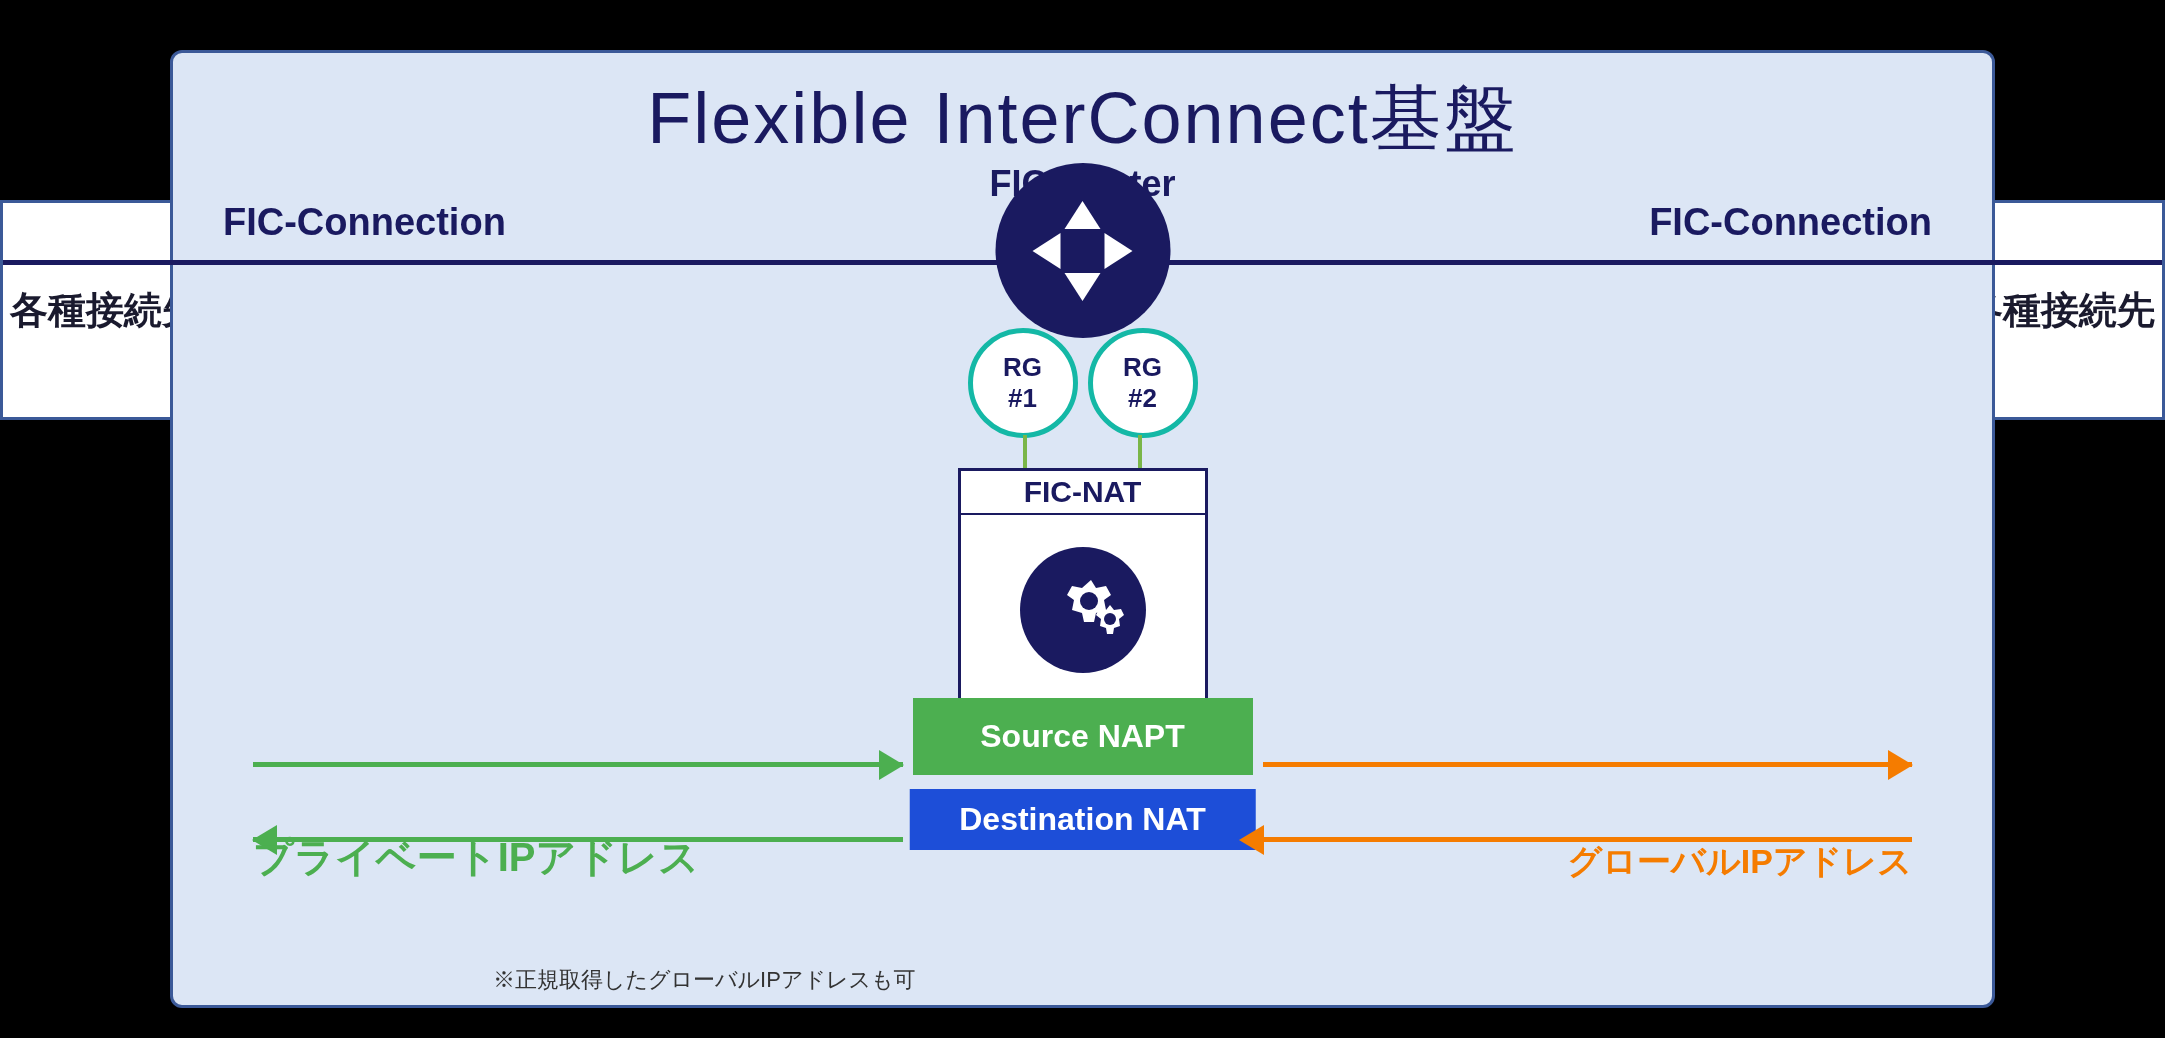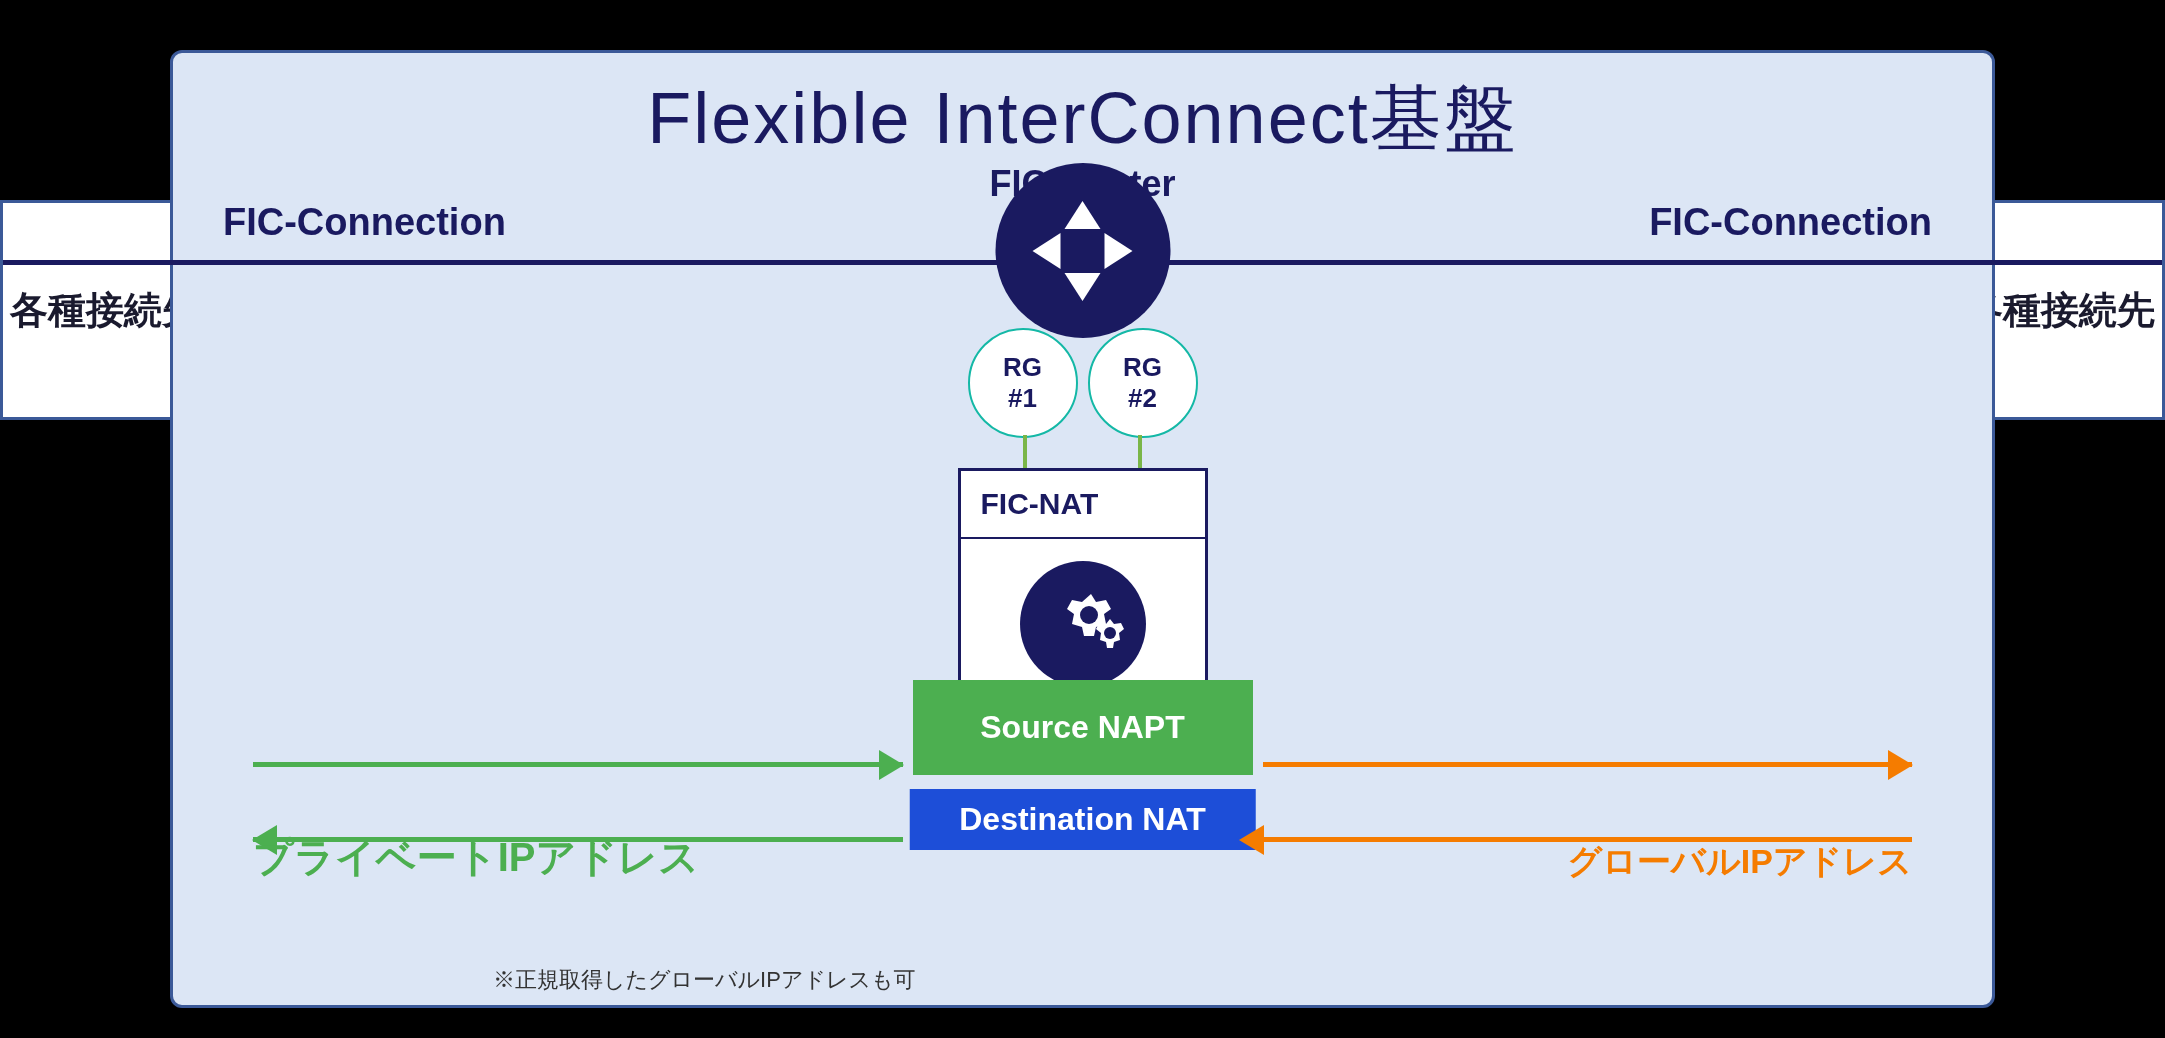--- a/index.html
+++ b/index.html
@@ -202,21 +202,21 @@
       left: 50%;
       transform: translateX(-50%);
       display: flex;
       gap: 10px;
     }
 
     .rg-circle {
       width: 110px;
       height: 110px;
       background: #fff;
-      border: 2px solid #14b8a6;
+      border: 5px solid #14b8a6;
       border-radius: 50%;
       display: flex;
       flex-direction: column;
       align-items: center;
       justify-content: center;
       font-size: 26px;
       font-weight: bold;
       color: #1a1a60;
       line-height: 1.2;
     }
@@ -250,26 +250,27 @@
       min-height: 240px;
       background: #fff;
       border: 3px solid #1a1a60;
       display: flex;
       flex-direction: column;
       align-items: center;
     }
 
     .nat-box-title {
       background: #fff;
-      padding: 16px 20px;
+      padding: 4px 20px;
       font-size: 30px;
       font-weight: bold;
       color: #1a1a60;
       border-bottom: 2px solid #1a1a60;
       width: 100%;
+      text-align: center;
     }
 
     .nat-gear-area {
       display: flex;
       align-items: center;
       justify-content: center;
       padding: 20px;
       flex: 1;
     }
 
@@ -309,21 +310,21 @@
     
     .source-napt-box {
       position: absolute;
       bottom: 230px;
       left: 50%;
       transform: translateX(-50%);
       background: #4caf50;
       color: #fff;
       font-size: 32px;
       font-weight: bold;
-      padding: 29px 50px;
+      padding: 20px 50px;
       min-width: 340px;
       text-align: center;
     }
 
     .dest-nat-box {
       position: absolute;
       bottom: 155px;
       left: 50%;
       transform: translateX(-50%);
       background: #1d4ed8;

